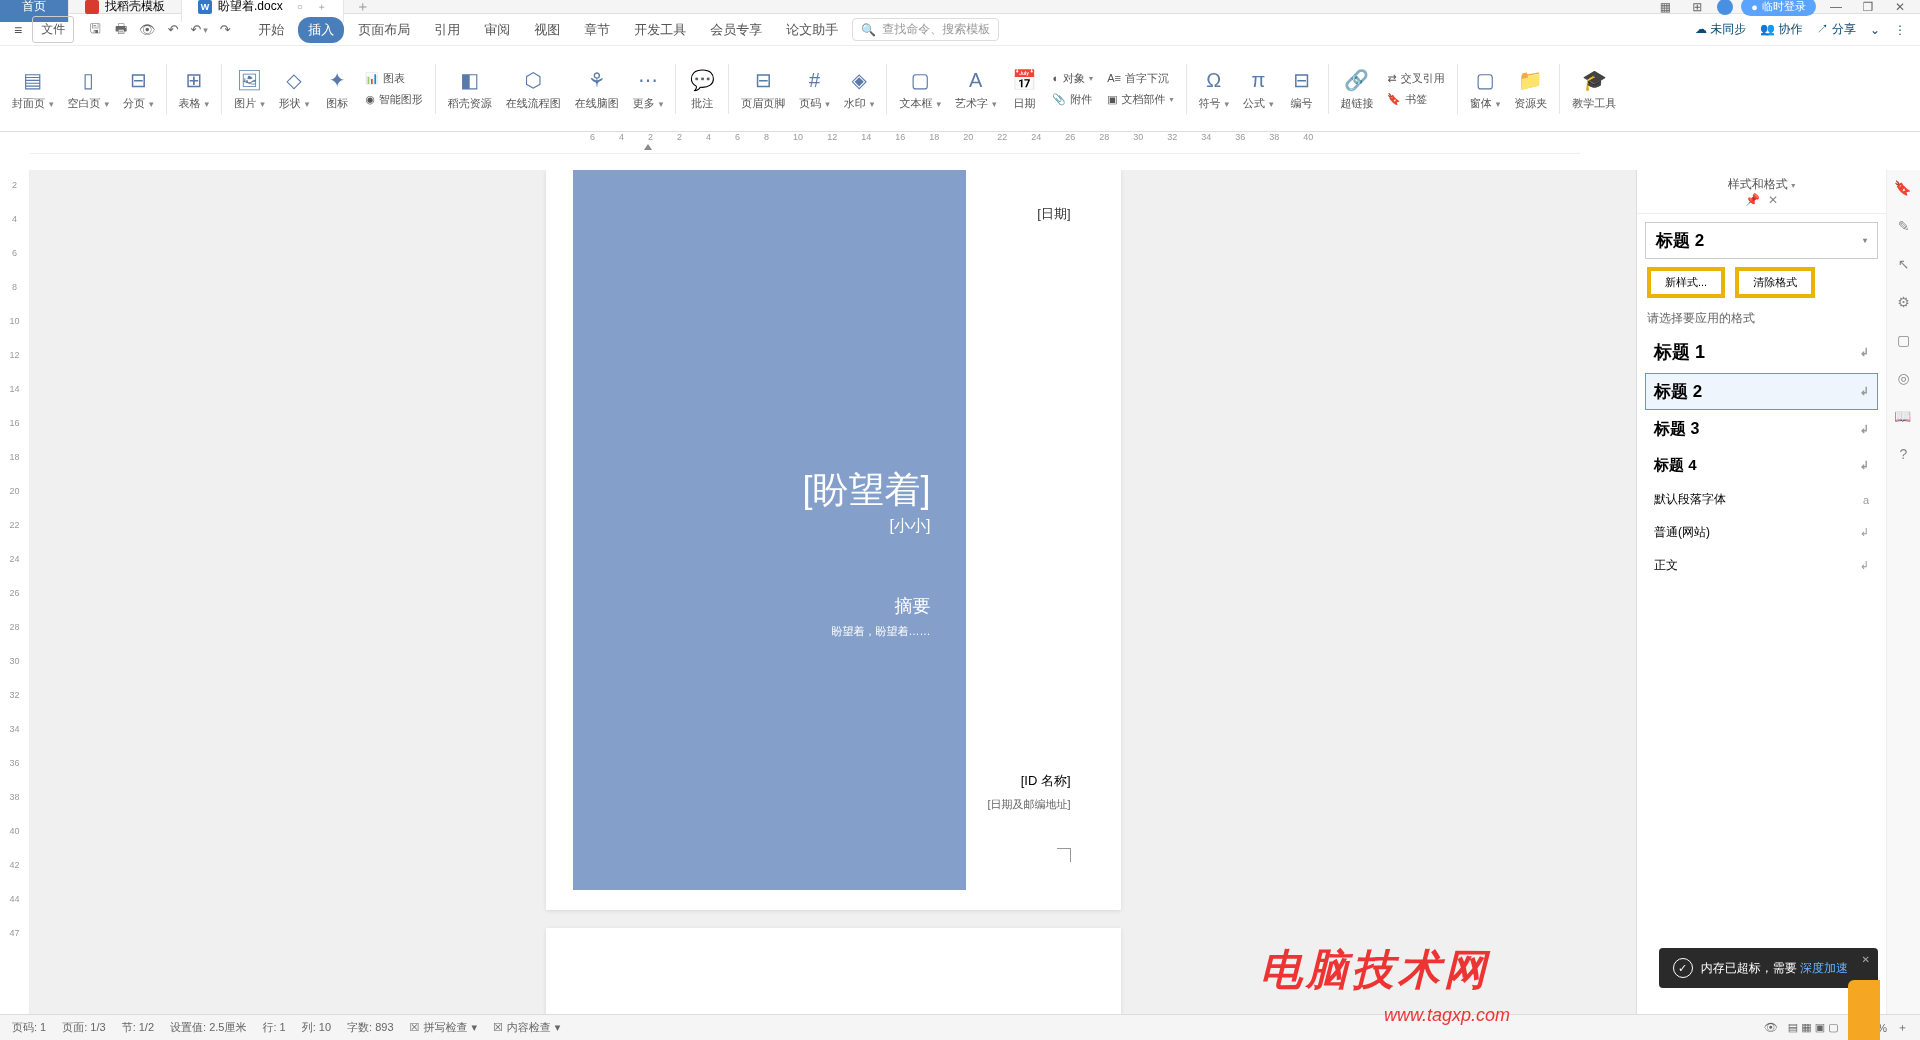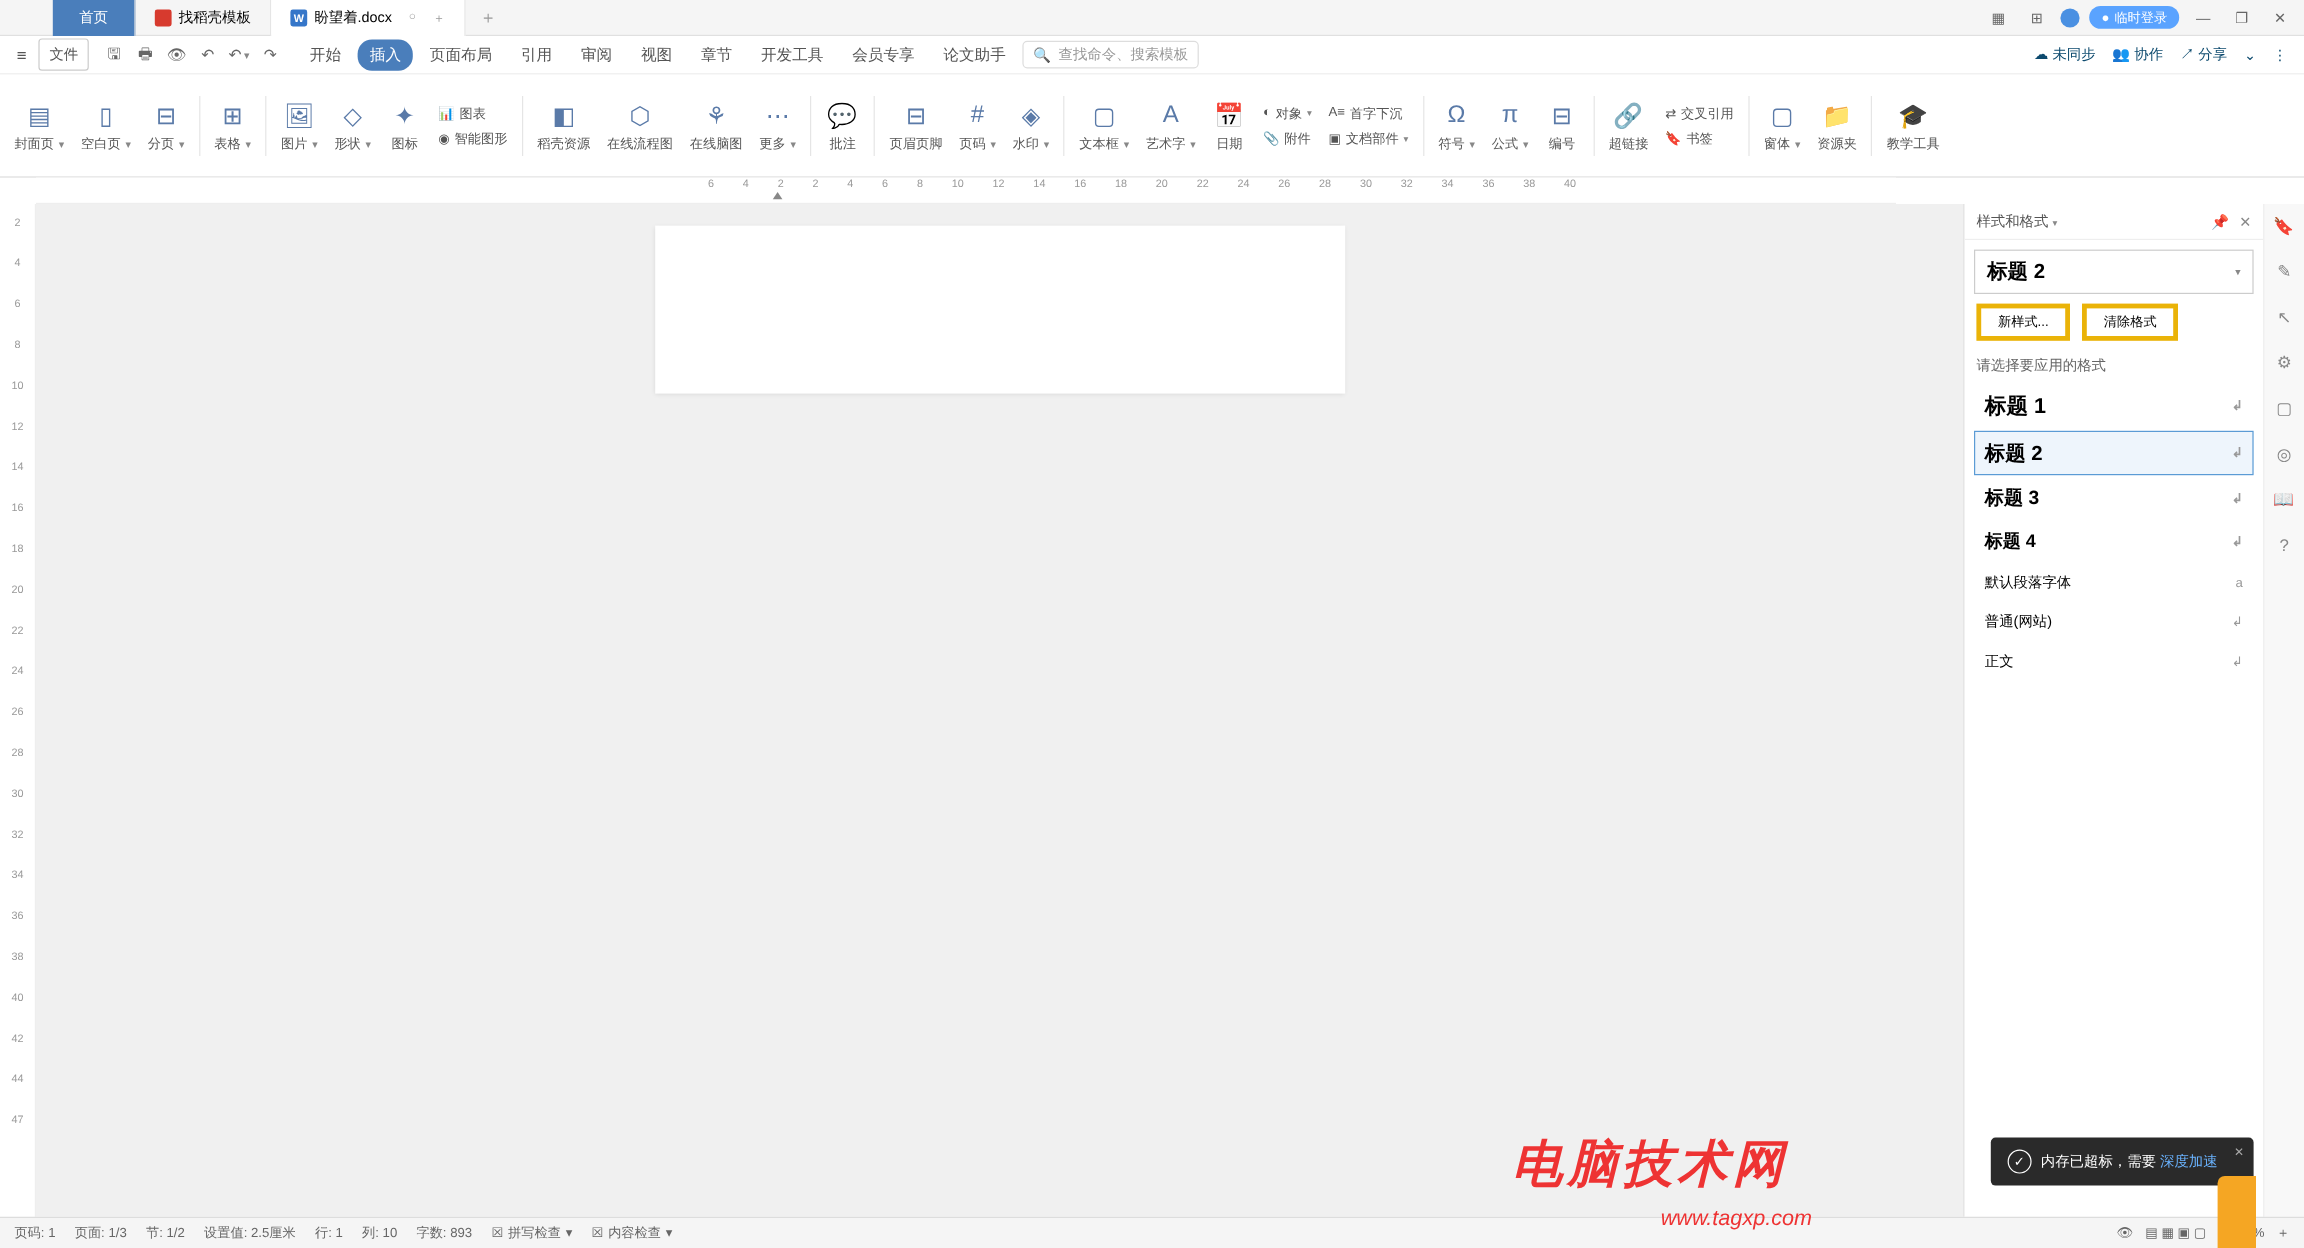--- a/index.html
+++ b/index.html
@@ -1,19 +1,19 @@
 <!DOCTYPE html>
 <html><head>
 <meta charset="utf-8">
 <style>
 * { margin: 0; padding: 0; box-sizing: border-box; font-family: "Microsoft YaHei", sans-serif; }
 body { background: #fff; width: 1920px; height: 1040px; overflow: hidden; position: relative; }
 
 
-.titlebar { height: 30px; background: #f5f5f5; display: flex; align-items: center; border-bottom: 1px solid #e0e0e0; padding-left: 44px; }
+.titlebar { height: 14px; background: #f5f5f5; display: flex; align-items: center; border-bottom: 1px solid #e0e0e0; }
 .tab { height: 30px; padding: 0 16px; display: flex; align-items: center; font-size: 12px; gap: 6px; border-right: 1px solid #e5e5e5; cursor: pointer; }
 .tab.home { background: #4a7ebb; color: #fff; padding: 0 22px; }
 .tab.active { background: #fff; }
 .tab-icon { width: 14px; height: 14px; display: inline-block; border-radius: 2px; }
 .tab-icon.red { background: #d73a2e; }
 .tab-icon.blue { background: #3576c9; color: #fff; font-size: 9px; text-align: center; line-height: 14px; font-weight: bold; }
 .tab .close-x { margin-left: 8px; color: #999; font-size: 10px; }
 .tab .save-ind { margin-left: 8px; color: #999; font-size: 10px; }
 .add-tab { padding: 0 12px; color: #999; font-size: 14px; cursor: pointer; }
 .title-right { margin-left: auto; display: flex; align-items: center; gap: 8px; padding-right: 8px; }
@@ -67,21 +67,21 @@
 .doc-abstract-text { position: absolute; right: 190px; top: 454px; color: #fff; font-size: 11px; text-align: right; width: 260px; }
 .id-name { position: absolute; right: 50px; bottom: 120px; font-size: 13px; }
 .addr-text { position: absolute; right: 50px; bottom: 98px; font-size: 11px; color: #666; }
 .corner { position: absolute; right: 50px; bottom: 48px; width: 14px; height: 14px; border-right: 1px solid #999; border-top: 1px solid #999; }
 
 
 .sidepanel { width: 250px; background: #fff; border-left: 1px solid #ddd; display: flex; flex-direction: column; }
 .rightbar { width: 34px; background: #f8f8f8; border-left: 1px solid #eee; display: flex; flex-direction: column; align-items: center; padding-top: 8px; gap: 18px; }
 .rightbar span { width: 20px; height: 20px; color: #888; font-size: 14px; cursor: pointer; display: flex; align-items: center; justify-content: center; }
 
-.panel-header { padding: 6px 10px; font-size: 12px; color: #555; display: flex; align-items: center; justify-content: space-between; border-bottom: 1px solid #eee; }
+.panel-header { padding: 6px 10px; font-size: 12px; color: #555; display: flex; align-items: center; justify-content: space-between; border-bottom: 1px solid #eee; flex-direction: column; }
 .panel-header .ph-right { display: flex; gap: 8px; color: #888; }
 .style-select { margin: 8px; padding: 6px 10px; border: 1px solid #ccc; font-size: 17px; font-weight: bold; display: flex; justify-content: space-between; align-items: center; }
 .style-btns { display: flex; gap: 10px; padding: 0 10px; }
 .style-btns button { flex: 0 0 auto; padding: 4px 14px; font-size: 11px; border: 4px solid #eab308; background: #fff; cursor: pointer; }
 .style-hint { padding: 12px 10px 6px; font-size: 12px; color: #666; }
 .style-list { padding: 0 8px; }
 .style-item { padding: 6px 8px; font-size: 15px; display: flex; justify-content: space-between; align-items: center; cursor: pointer; border: 1px solid transparent; margin-bottom: 2px; }
 .style-item.h1 { font-weight: bold; font-size: 18px; }
 .style-item.h2 { font-weight: bold; font-size: 17px; border: 1px solid #5b9bd5; background: #eef5fc; }
 .style-item.h3 { font-weight: bold; font-size: 16px; }
@@ -352,20 +352,31 @@
         <span>34</span>
         <span>36</span>
         <span>38</span>
         <span>40</span>
         <span>42</span>
         <span>44</span>
         <span>47</span>
       </div>
     </div>
   <div class="canvas">
+    <div class="page page1">
+      <div class="blue-panel"></div>
+      <div class="date-text">[日期]</div>
+      <div class="doc-title">[盼望着]</div>
+      <div class="doc-sub">[小小]</div>
+      <div class="doc-abstract-label">摘要</div>
+      <div class="doc-abstract-text">盼望着，盼望着……</div>
+      <div class="id-name">[ID 名称]</div>
+      <div class="addr-text">[日期及邮编地址]</div>
+      <div class="corner"></div>
+    </div>
     <div class="page-gap"></div>
     <div class="page page2">
       
     </div>
   </div>
 
   <div class="sidepanel">
     <div class="panel-header">
       <span><span>样式和格式</span> <span class="dd">▾</span></span>
       <div class="ph-right">

